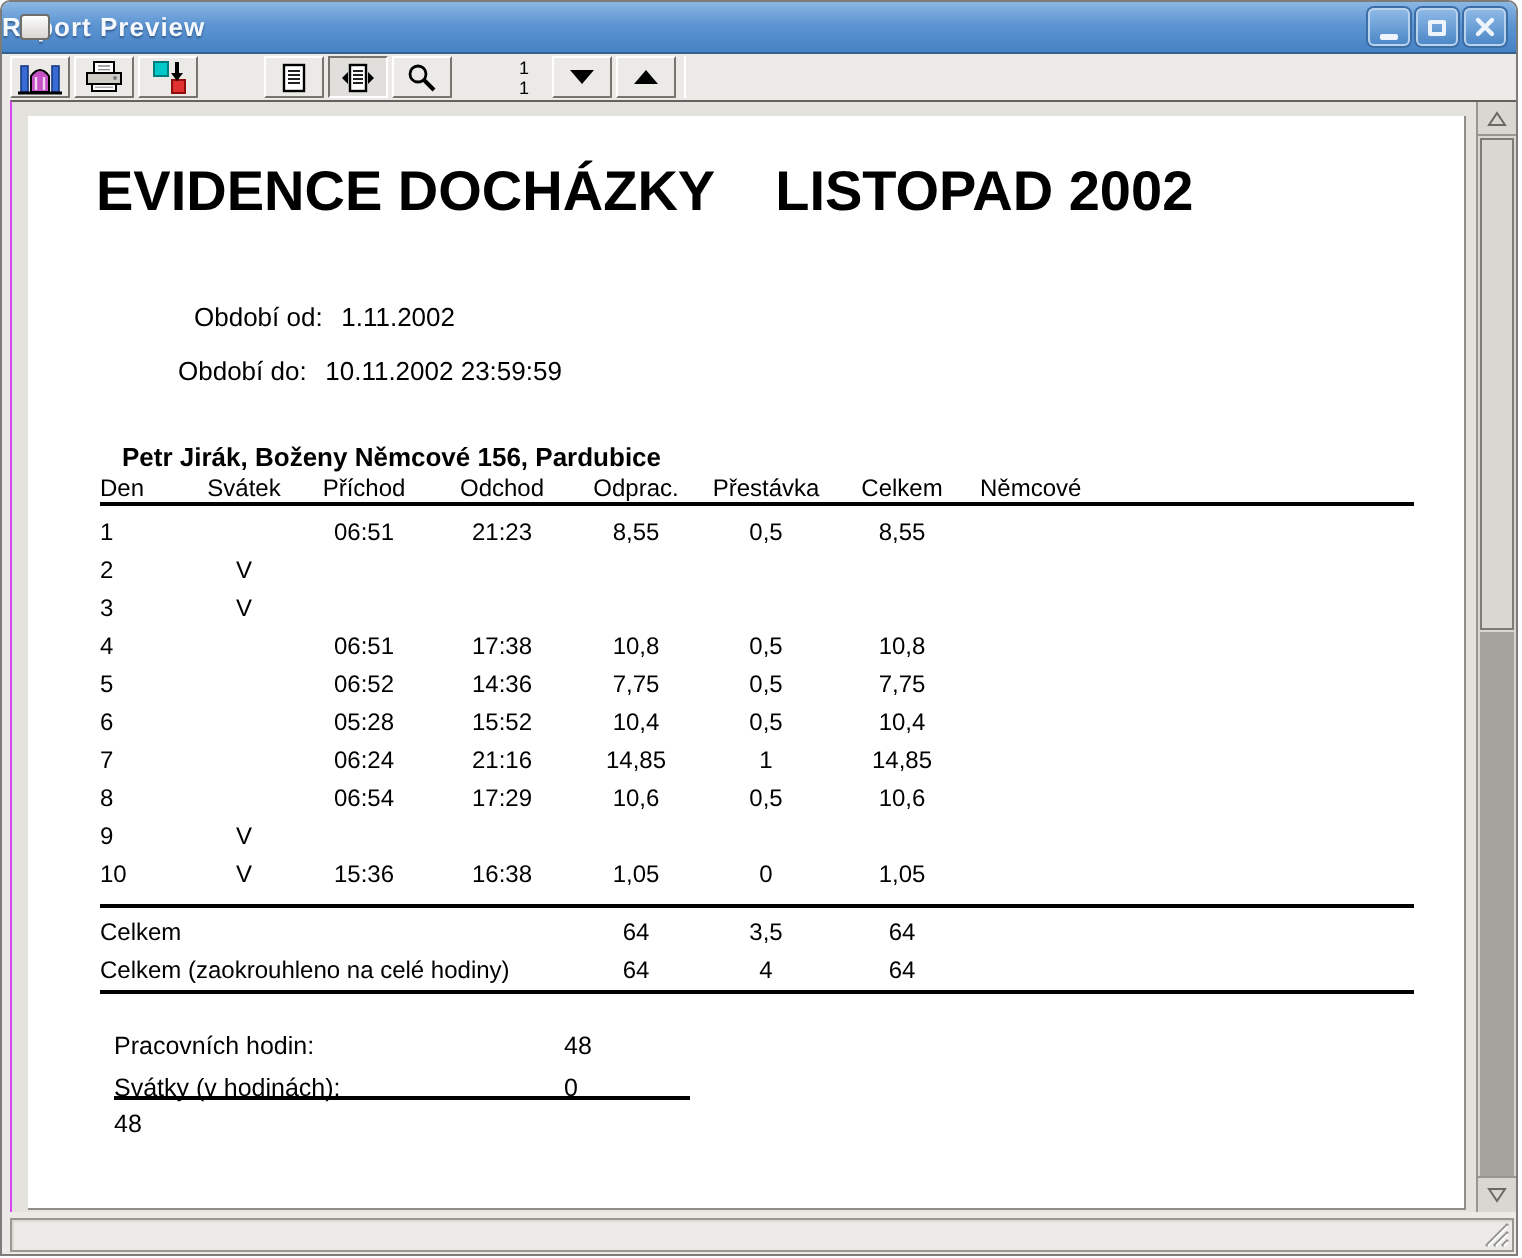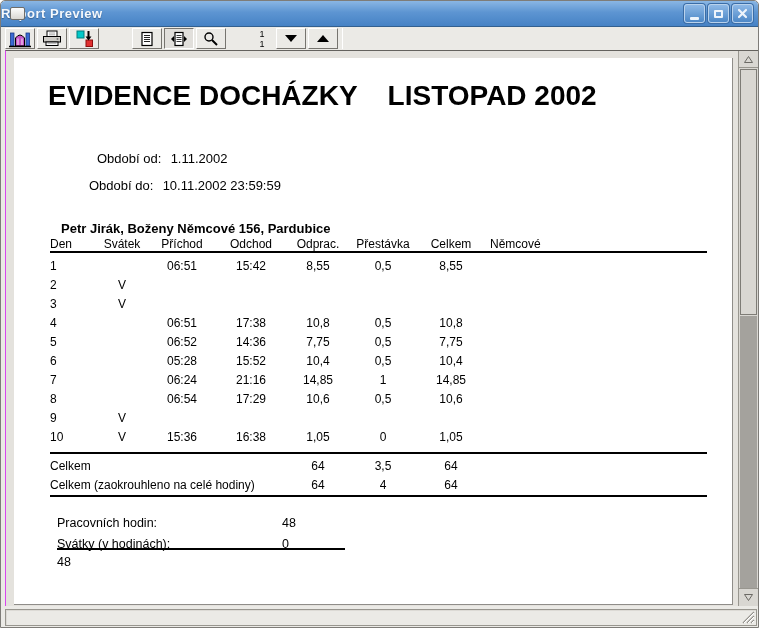--- a/index.html
+++ b/index.html
@@ -206,21 +206,21 @@
         <div class="c">Celkem</div>
         <div class="c c7">Němcové</div>
       </div>
       <div class="rule rule-head"></div>
 
       <div class="tgrid trows">
           <div class="row-wrap" style="display:contents">
     <div class="c c0">1</div>
     <div class="c"></div>
     <div class="c">06:51</div>
-    <div class="c">15:42</div>
+    <div class="c">21:23</div>
     <div class="c">8,55</div>
     <div class="c">0,5</div>
     <div class="c">8,55</div>
     <div class="c c7"></div>
   </div>
           <div class="row-wrap" style="display:contents">
     <div class="c c0">2</div>
     <div class="c">V</div>
     <div class="c"></div>
     <div class="c"></div>

